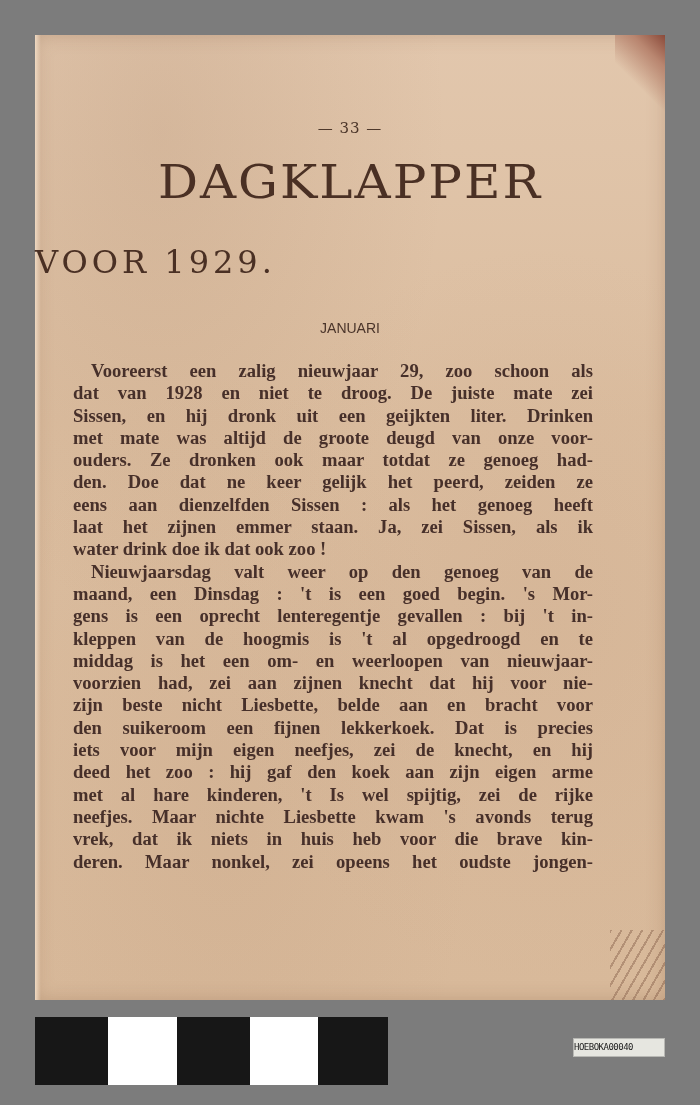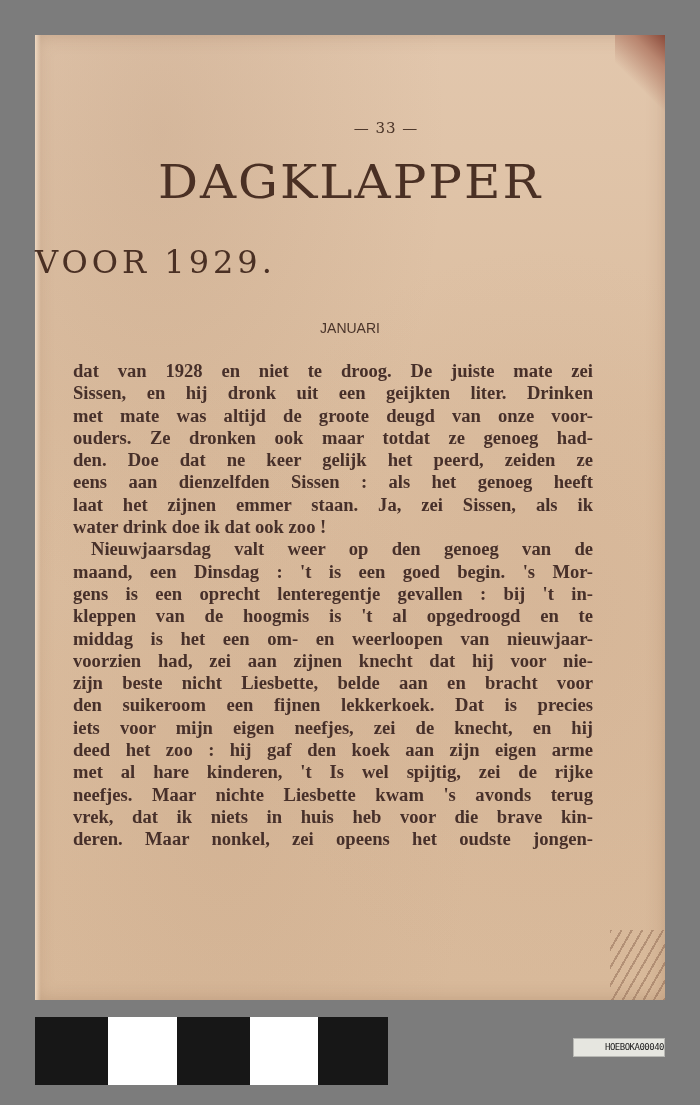--- a/index.html
+++ b/index.html
@@ -48,21 +48,20 @@
       opacity: 0.7;
     }
     .page-number {
       position: absolute;
       top: 84px;
       width: 100%;
       text-align: center;
       font-size: 15px;
       color: #4a3428;
       letter-spacing: 1px;
-      margin-left: 36px;
     }
     .title {
       position: absolute;
       top: 118px;
       width: 100%;
       text-align: center;
       font-family: "DejaVu Serif", serif;
       font-size: 50px;
       letter-spacing: 2px;
       color: #4a3024;
@@ -128,41 +127,42 @@
       left: 573px;
       top: 1038px;
       width: 92px;
       height: 19px;
       background: #e6e6e0;
       border: 1px solid #b8b8b4;
       box-sizing: border-box;
       font-family: "DejaVu Sans Mono", monospace;
       font-size: 9px;
       line-height: 17px;
-      text-align: right;
+      text-align: left;
       color: #222;
       letter-spacing: -0.5px;
       filter: blur(0.5px);
       overflow: hidden;
     }
   </style>
 </head>
 <body>
 
 <div class="page">
   <div class="page-edge-left"></div>
   <div class="corner-tr"></div>
   <div class="corner-br"></div>
 
   <div class="page-number">— 33 —</div>
   <div class="title">DAGKLAPPER</div>
   <div class="subtitle">VOOR 1929.</div>
   <div class="month">JANUARI</div>
 
   <div class="body-text" id="body-text">
+      <span class="line indent">Vooreerst een zalig nieuwjaar 29, zoo schoon als</span>
       <span class="line">dat van 1928 en niet te droog. De juiste mate zei</span>
       <span class="line">Sissen, en hij dronk uit een geijkten liter. Drinken</span>
       <span class="line">met mate was altijd de groote deugd van onze voor-</span>
       <span class="line">ouders. Ze dronken ook maar totdat ze genoeg had-</span>
       <span class="line">den. Doe dat ne keer gelijk het peerd, zeiden ze</span>
       <span class="line">eens aan dienzelfden Sissen : als het genoeg heeft</span>
       <span class="line">laat het zijnen emmer staan. Ja, zei Sissen, als ik</span>
       <span class="line last">water drink doe ik dat ook zoo !</span>
       <span class="line indent">Nieuwjaarsdag valt weer op den genoeg van de</span>
       <span class="line">maand, een Dinsdag : 't is een goed begin. 's Mor-</span>

